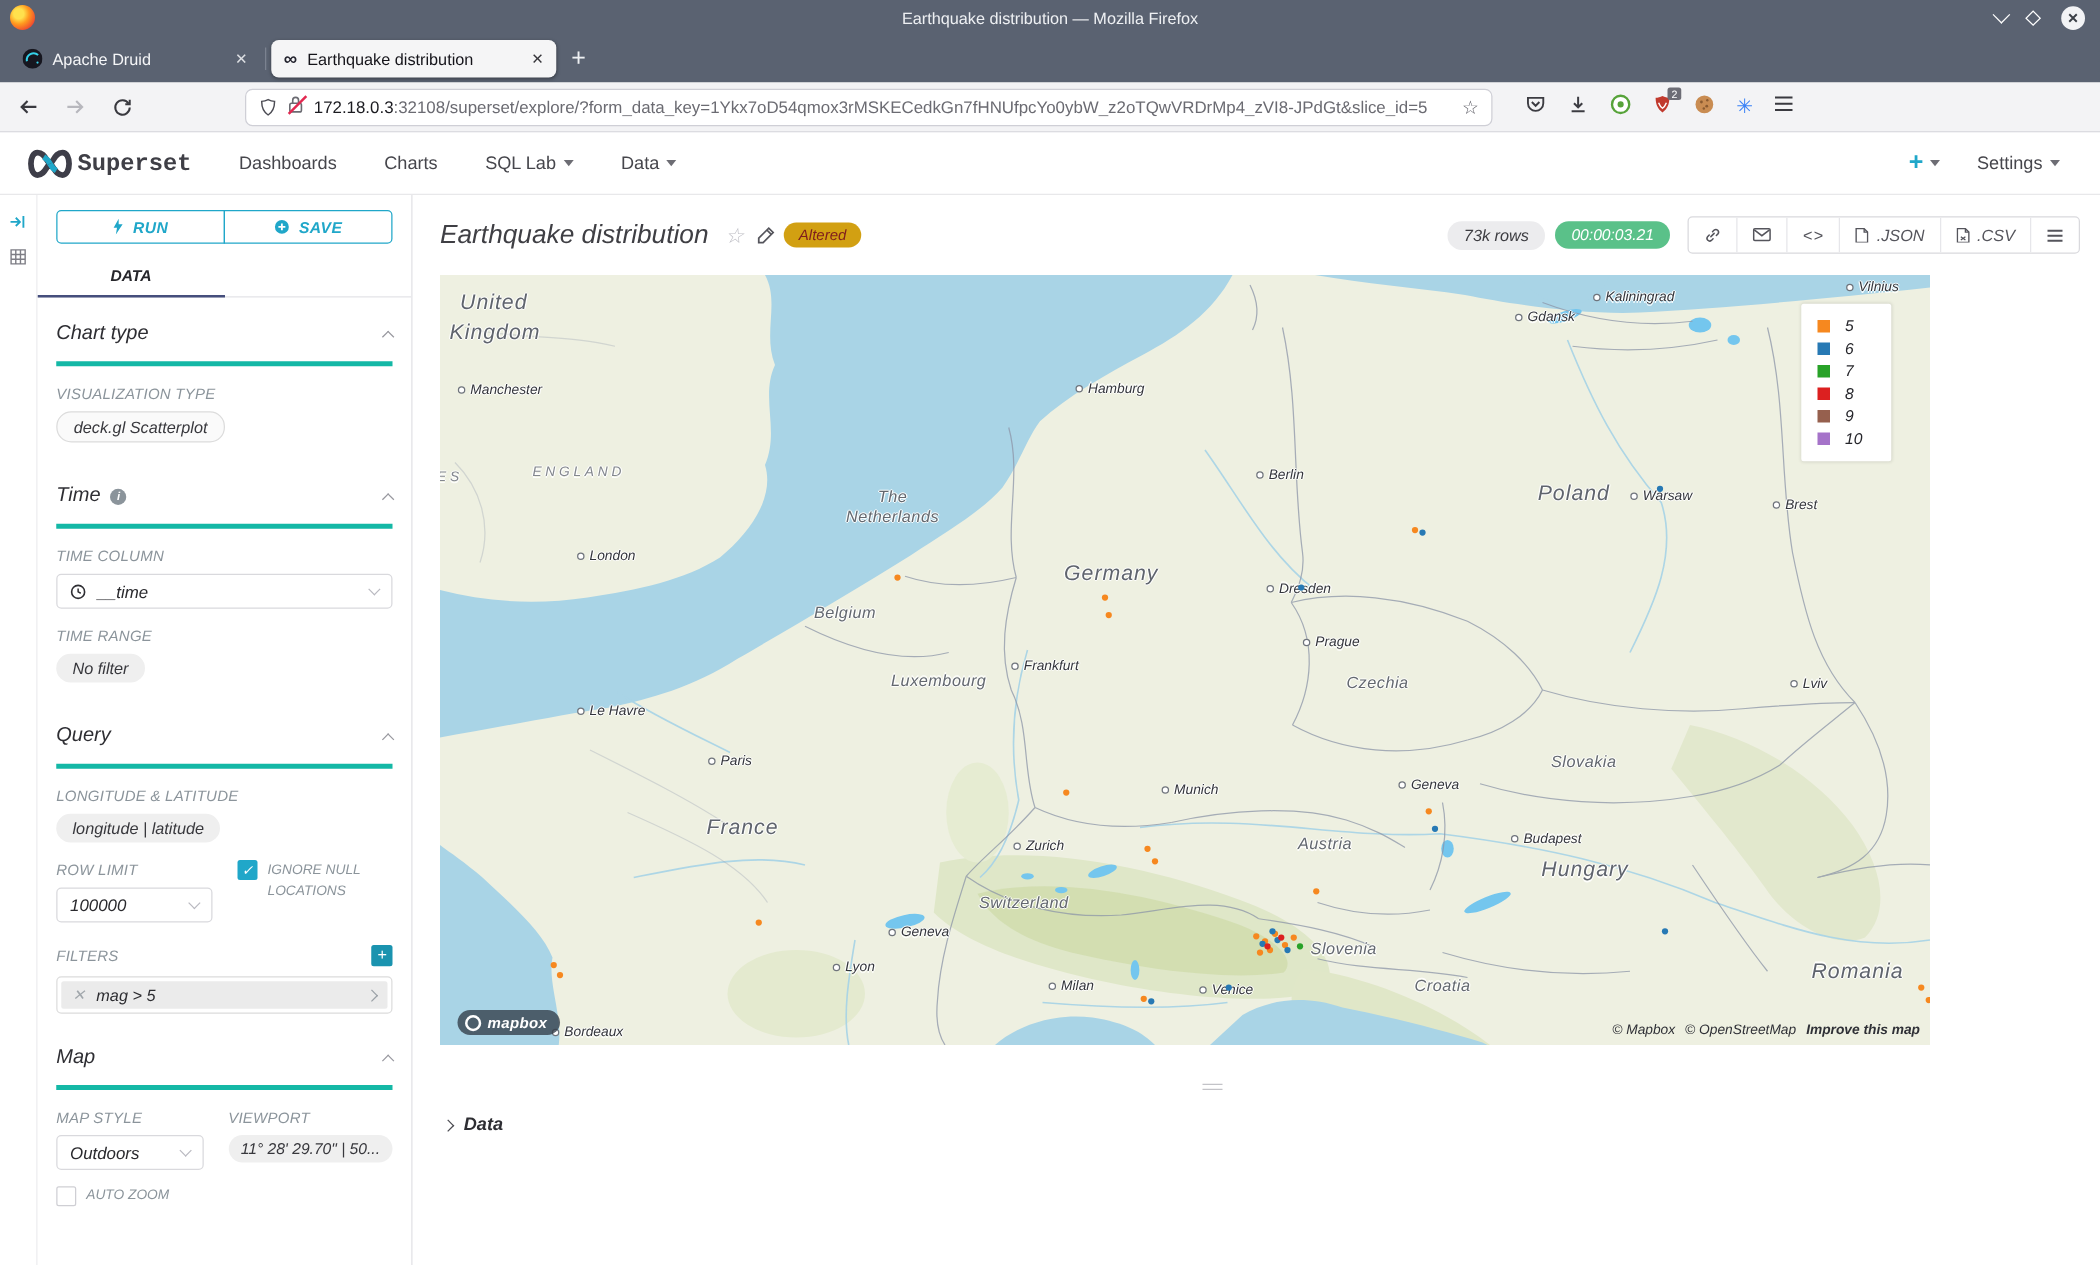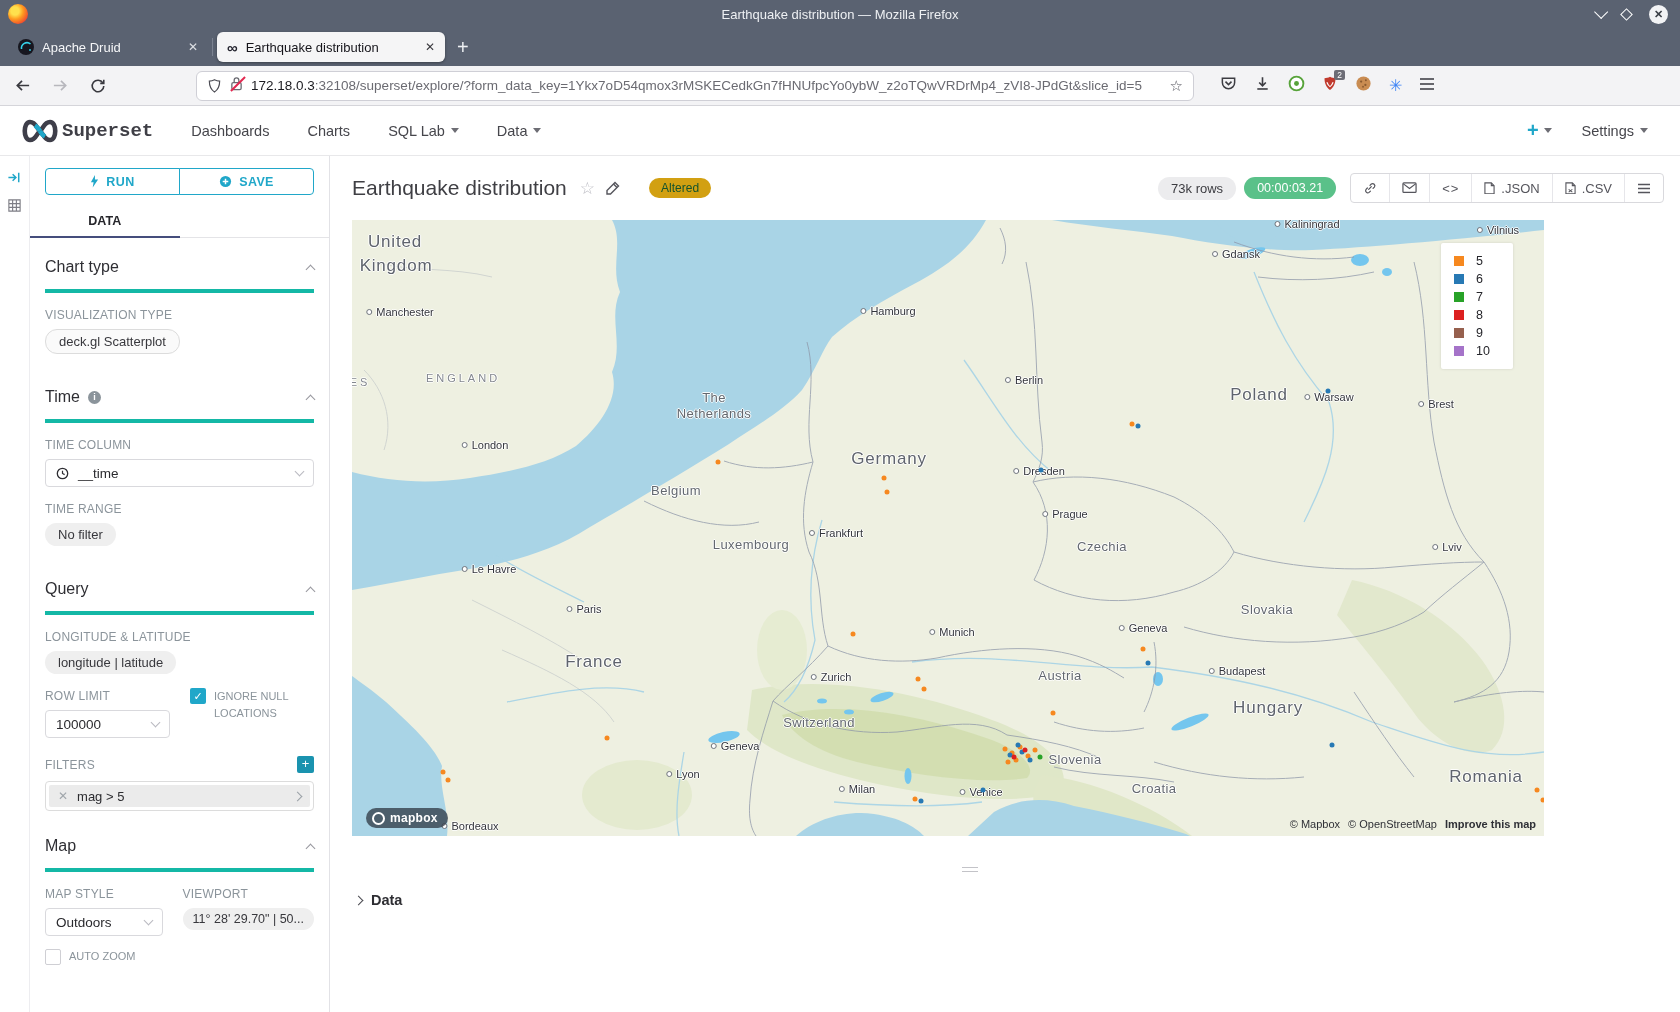--- a/index.html
+++ b/index.html
@@ -47,21 +47,21 @@
   .navbar { height:50px; background:#fff; border-bottom:1px solid #e8e8ea;
     display:flex; align-items:center; padding:0 18px; }
   .brand { font-size:19px; font-weight:700; color:#3f3f46; margin-left:0;font-family:Liberation Mono, monospace; }
   .nav-item { margin-left:38px; font-size:14.5px; color:#46464c; display:flex; align-items:center; gap:6px; }
   .caret-dn { width:0; height:0; border-left:4px solid transparent; border-right:4px solid transparent;
     border-top:5px solid #6d6d74; }
   .nav-right { margin-left:auto; display:flex; align-items:center; gap:30px; padding-right:14px; }
   .plus-teal { color:#20a7c9; font-size:20px; font-weight:700; display:flex; align-items:center; gap:5px; }
 
   
-  .app { display:flex; height:856px; }
+  .app { display:flex; height:856px;font-style:italic; }
   .iconstrip { width:30px; border-right:1px solid #ededf0; padding-top:14px;
     display:flex; flex-direction:column; align-items:center; gap:13px; }
   .controls { width:300px; border-right:1px solid #e2e2e6; padding:0 15px; overflow:hidden; }
 
   .btn-row { margin-top:12px; display:flex; height:27px; }
   .btn { flex:1; display:flex; align-items:center; justify-content:center; gap:7px;
     border:1px solid #20a7c9; color:#20a7c9; font-size:12.5px; font-weight:700; letter-spacing:.4px;
     background:#fff; }
   .btn.run { border-radius:4px 0 0 4px; }
   .btn.save { border-radius:0 4px 4px 0; margin-left:-1px; }
@@ -102,21 +102,21 @@
   .chip-inner .chev { margin-left:auto; border-color:#9aa0a6; }
 
   
   .main { flex:1; position:relative; padding-left:22px; overflow:hidden; }
   .chart-header { height:64px; display:flex; align-items:center; padding-right:16px; }
   .chart-title { font-size:21px; color:#3f3f44; font-weight:500; margin-right:13px; }
   .hstar { font-size:17px; color:#bdbdc4; }
   .hdr-right { margin-left:auto; display:flex; align-items:center; gap:8px; }
   .pill-rows { background:#ececee; color:#3c3c41; font-size:13px; padding:4px 13px; border-radius:13px; }
   .pill-timer { background:#5ac189; color:#fff; font-size:12.5px; padding:4px 13px; border-radius:13px; }
-  .badge-altered { background:#d2a012; color:#14532d; font-size:12px; padding:3px 12px; border-radius:11px; margin-left:28px; }
+  .badge-altered { background:#d2a012; color:#7f1d1d; font-size:12px; padding:3px 12px; border-radius:11px; margin-left:6px; }
   .btn-group { display:flex; border:1px solid #d9d9dd; border-radius:4px; height:30px; background:#fff;
     align-items:stretch; overflow:hidden; margin-left:6px; }
   .gbtn { display:flex; align-items:center; gap:6px; padding:0 12px; border-left:1px solid #e6e6ea;
     color:#55555c; font-size:13px; }
   .gbtn:first-child { border-left:none; }
   .code-glyph { font-size:13px; letter-spacing:1px; }
 
   
   .map { width:1192px; height:616px; position:relative; overflow:hidden; background:#eef0e1; }
   .map svg.base { position:absolute; left:0; top:0; }
@@ -625,33 +625,33 @@
           </div>
           <div class="ml c" style="left: 802px; top: 568px;">
             <span>Croatia</span>
           </div>
           <div class="ml c" style="left: 915px; top: 389px;">
             <span>Slovakia</span>
           </div>
           <div class="ml ct d" style="left: 885px; top: 451px;">
             <span>Budapest</span>
           </div>
-          <div class="ml cl" style="left: 916px; top: 488px;">
+          <div class="ml cl" style="left: 916px; top: 476px;">
             <span>Hungary</span>
           </div>
           <div class="ml cl" style="left: 907px; top: 175px;">
             <span>Poland</span>
           </div>
           <div class="ml ct d" style="left: 977px; top: 177px;">
             <span>Warsaw</span>
           </div>
           <div class="ml ct d" style="left: 884px; top: 34px;">
             <span>Gdansk</span>
           </div>
-          <div class="ml ct d" style="left: 955px; top: 4px;">
+          <div class="ml ct d" style="left: 955px; top: 18px;">
             <span>Kaliningrad</span>
           </div>
           <div class="ml ct d" style="left: 1146px; top: 10px;">
             <span>Vilnius</span>
           </div>
           <div class="ml ct d" style="left: 1084px; top: 184px;">
             <span>Brest</span>
           </div>
           <div class="ml ct d" style="left: 1095px; top: 327px;">
             <span>Lviv</span>

